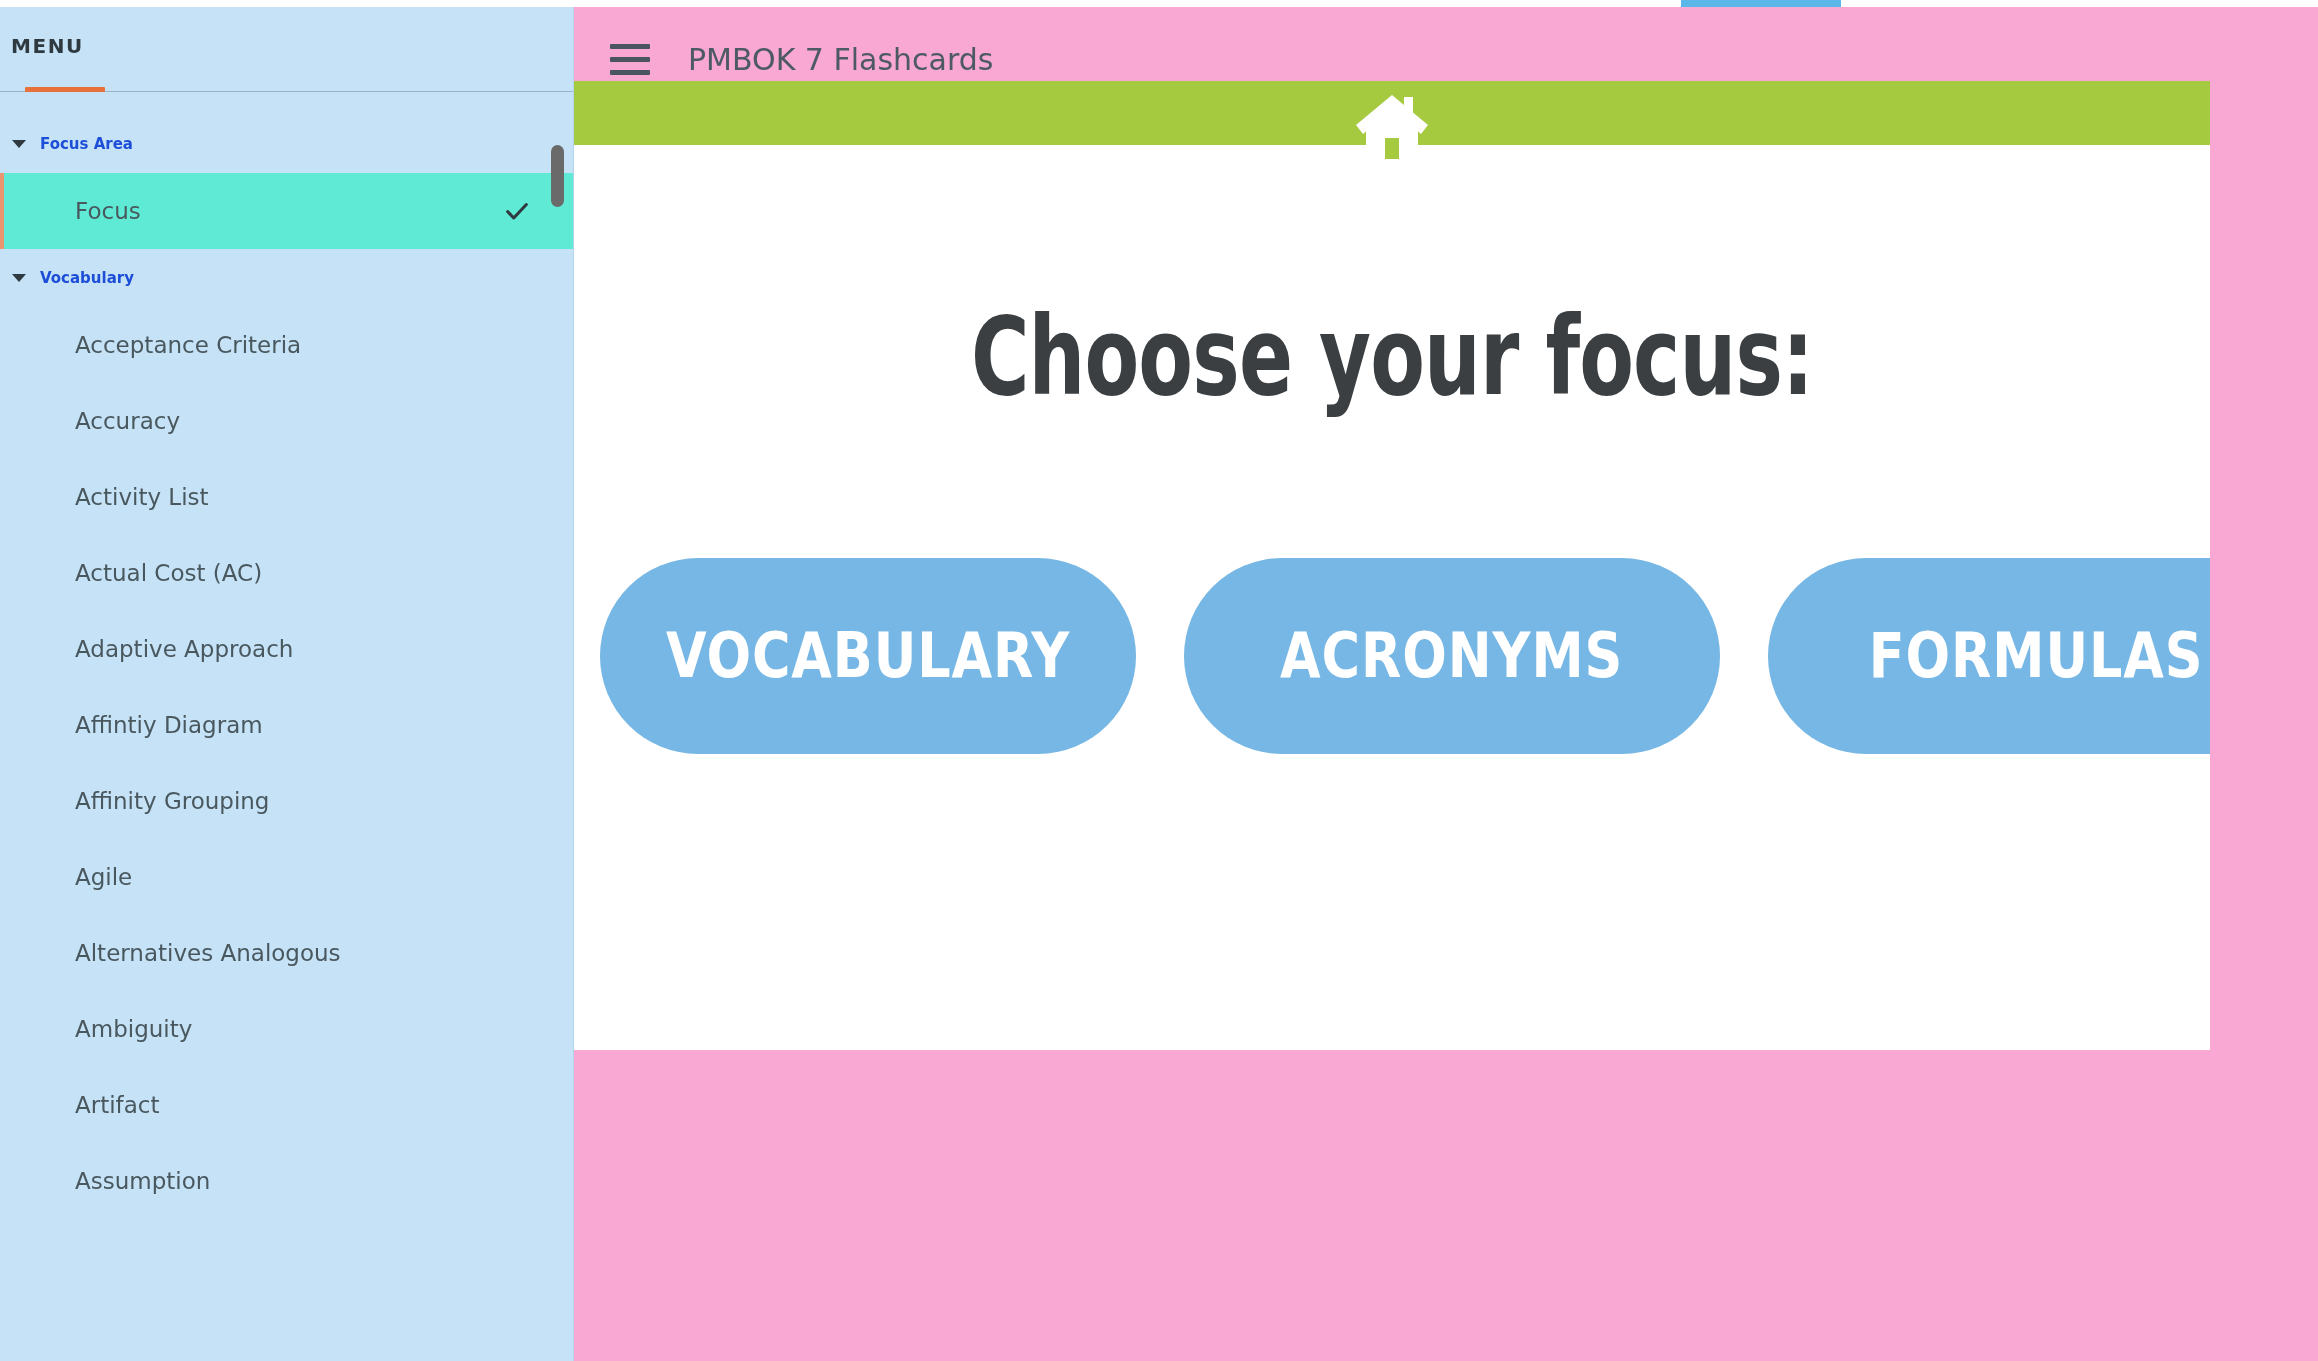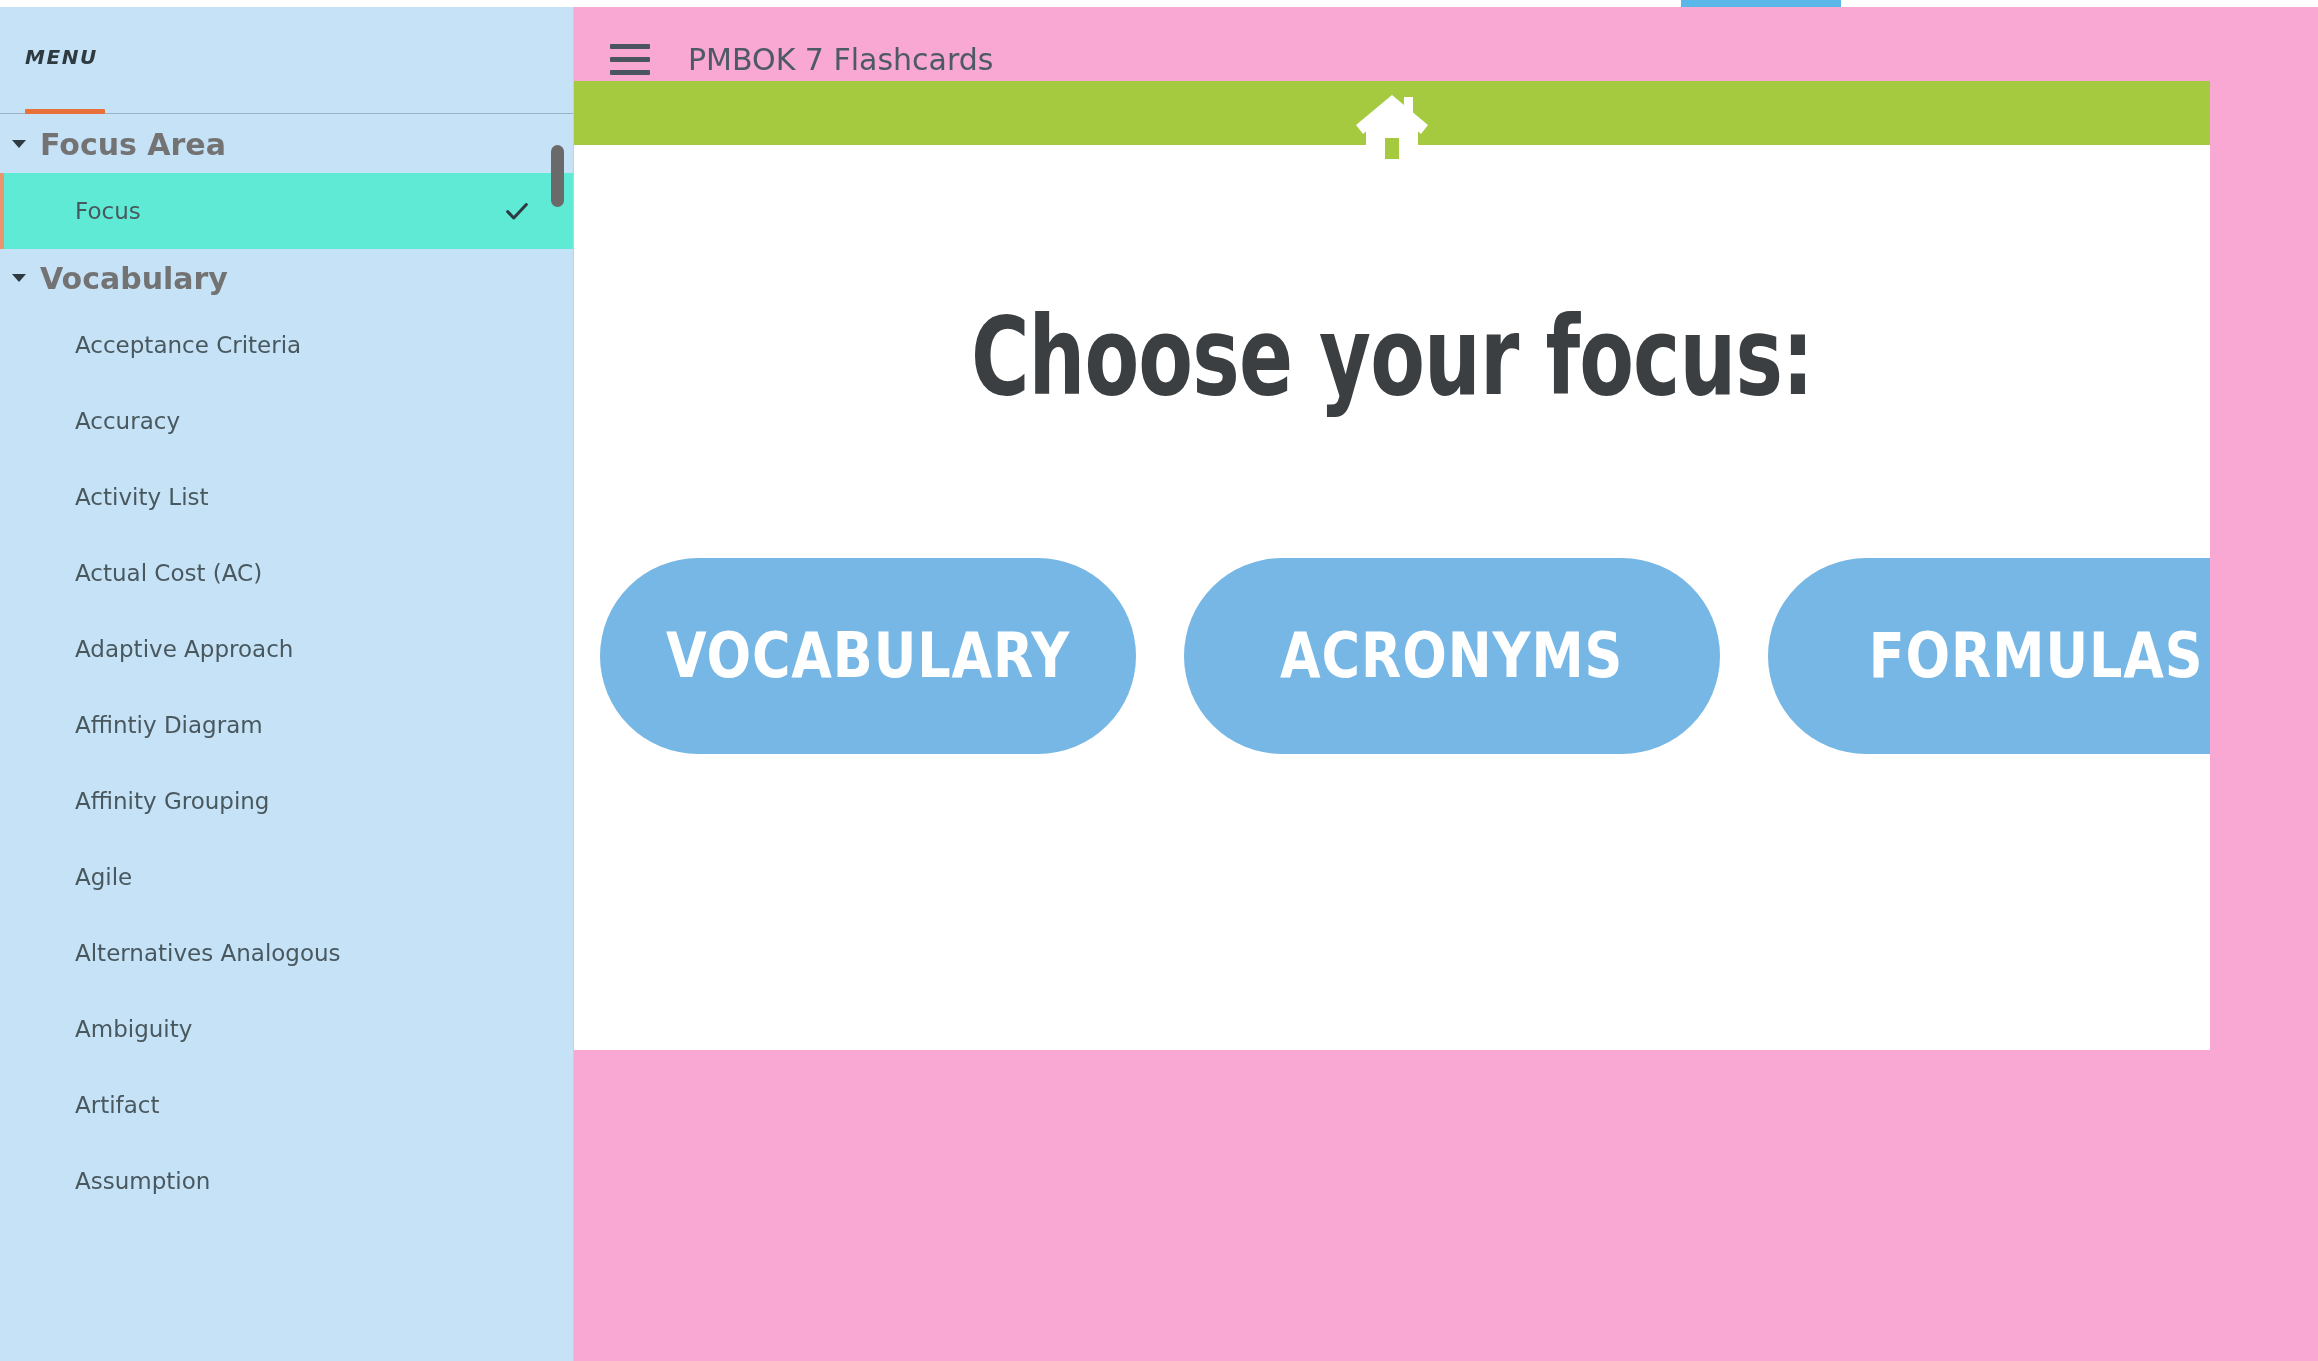--- a/index.html
+++ b/index.html
@@ -46,26 +46,25 @@
   #sidebar {
     position: relative;
     width: 574px;
     height: 1361px;
     background: #c6e2f6;
     flex: 0 0 574px;
     border-right: 1px solid #b3d4ea;
   }
 
   #sidebar-header {
-    height: 114px;
+    height: 92px;
     position: relative;
     display: flex;
     align-items: center;
-    padding-left: 25px;
-    font-style: italic;
+    padding-left: 11px;
   }
   #sidebar-header-label {
     font-size: 20px;
     font-weight: 700;
     letter-spacing: 1.6px;
     color: #2f3a40;
   }
   #sidebar-header-rule {
     position: absolute;
     left: 0;
@@ -103,23 +102,23 @@
   .caret {
     width: 0;
     height: 0;
     border-left: 7px solid transparent;
     border-right: 7px solid transparent;
     border-top: 8px solid #2f3a40;
     margin-right: 14px;
     flex: 0 0 auto;
   }
   .nav-group-title {
-    font-size: 30px;
+    font-size: 15px;
     font-weight: 700;
-    color: #737373;
+    color: #1d4ed8;
   }
 
   .nav-item {
     position: relative;
     display: flex;
     align-items: center;
     height: 76px;
     padding-left: 75px;
     padding-right: 40px;
     cursor: pointer;

